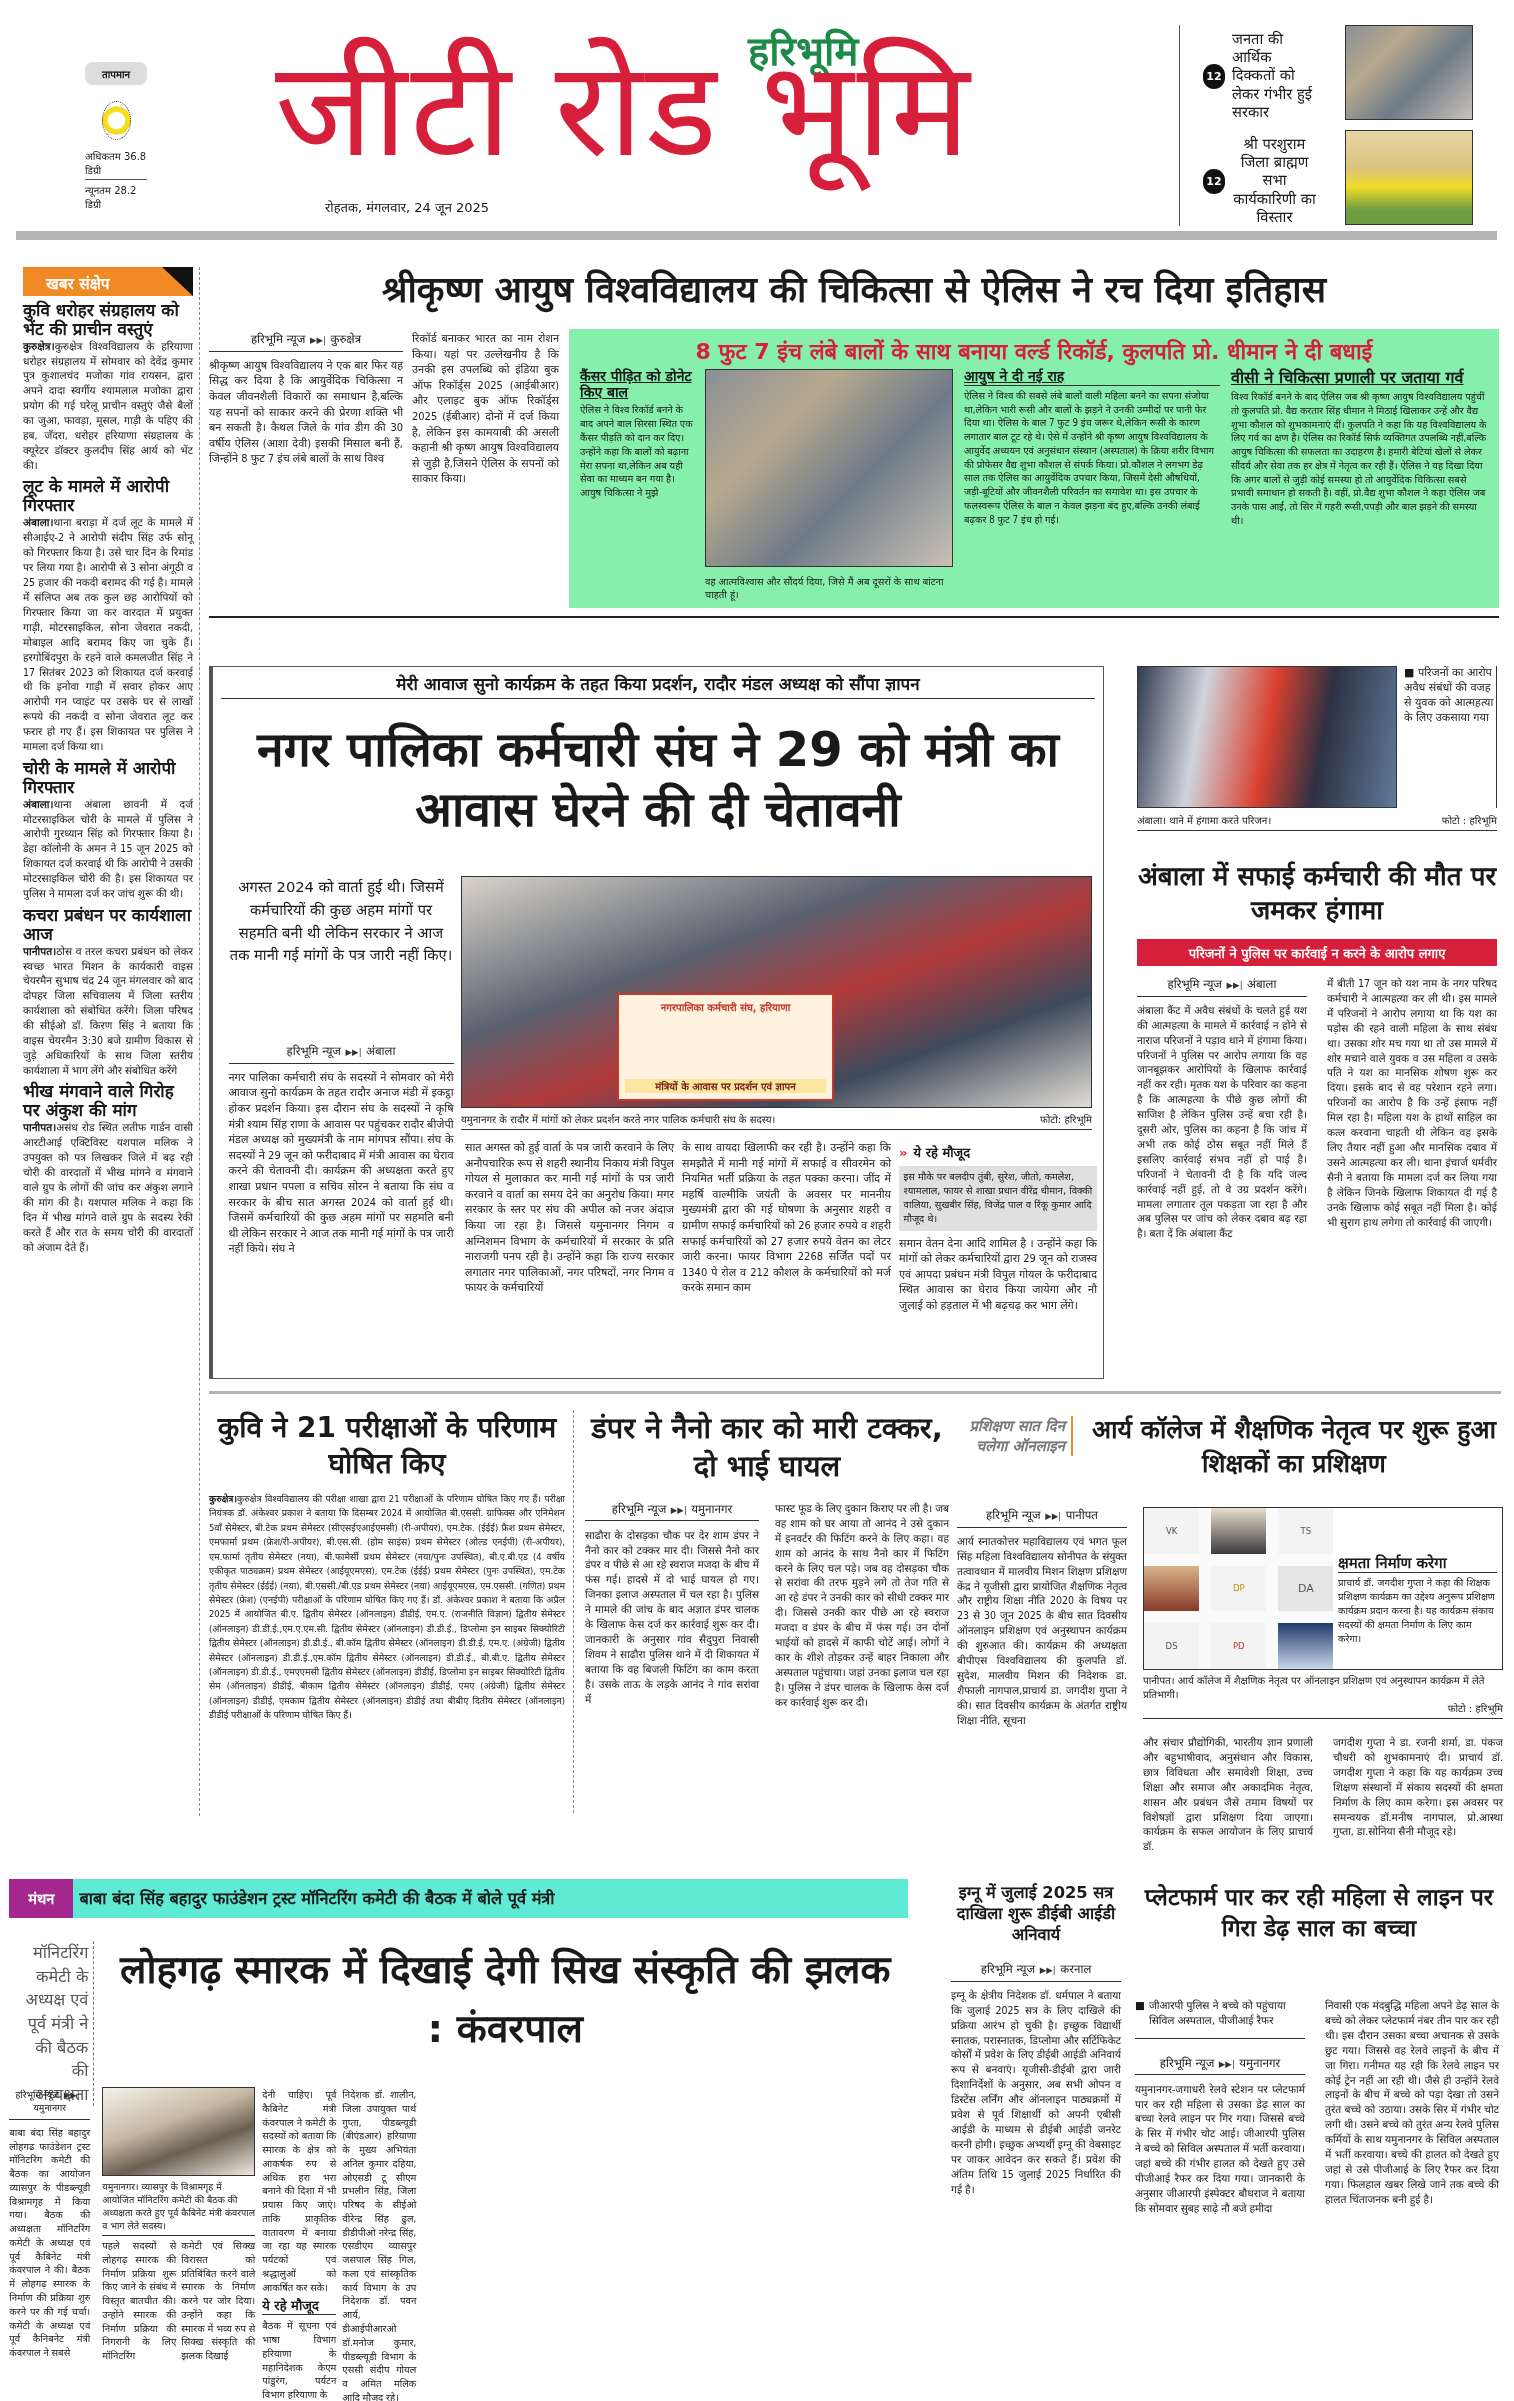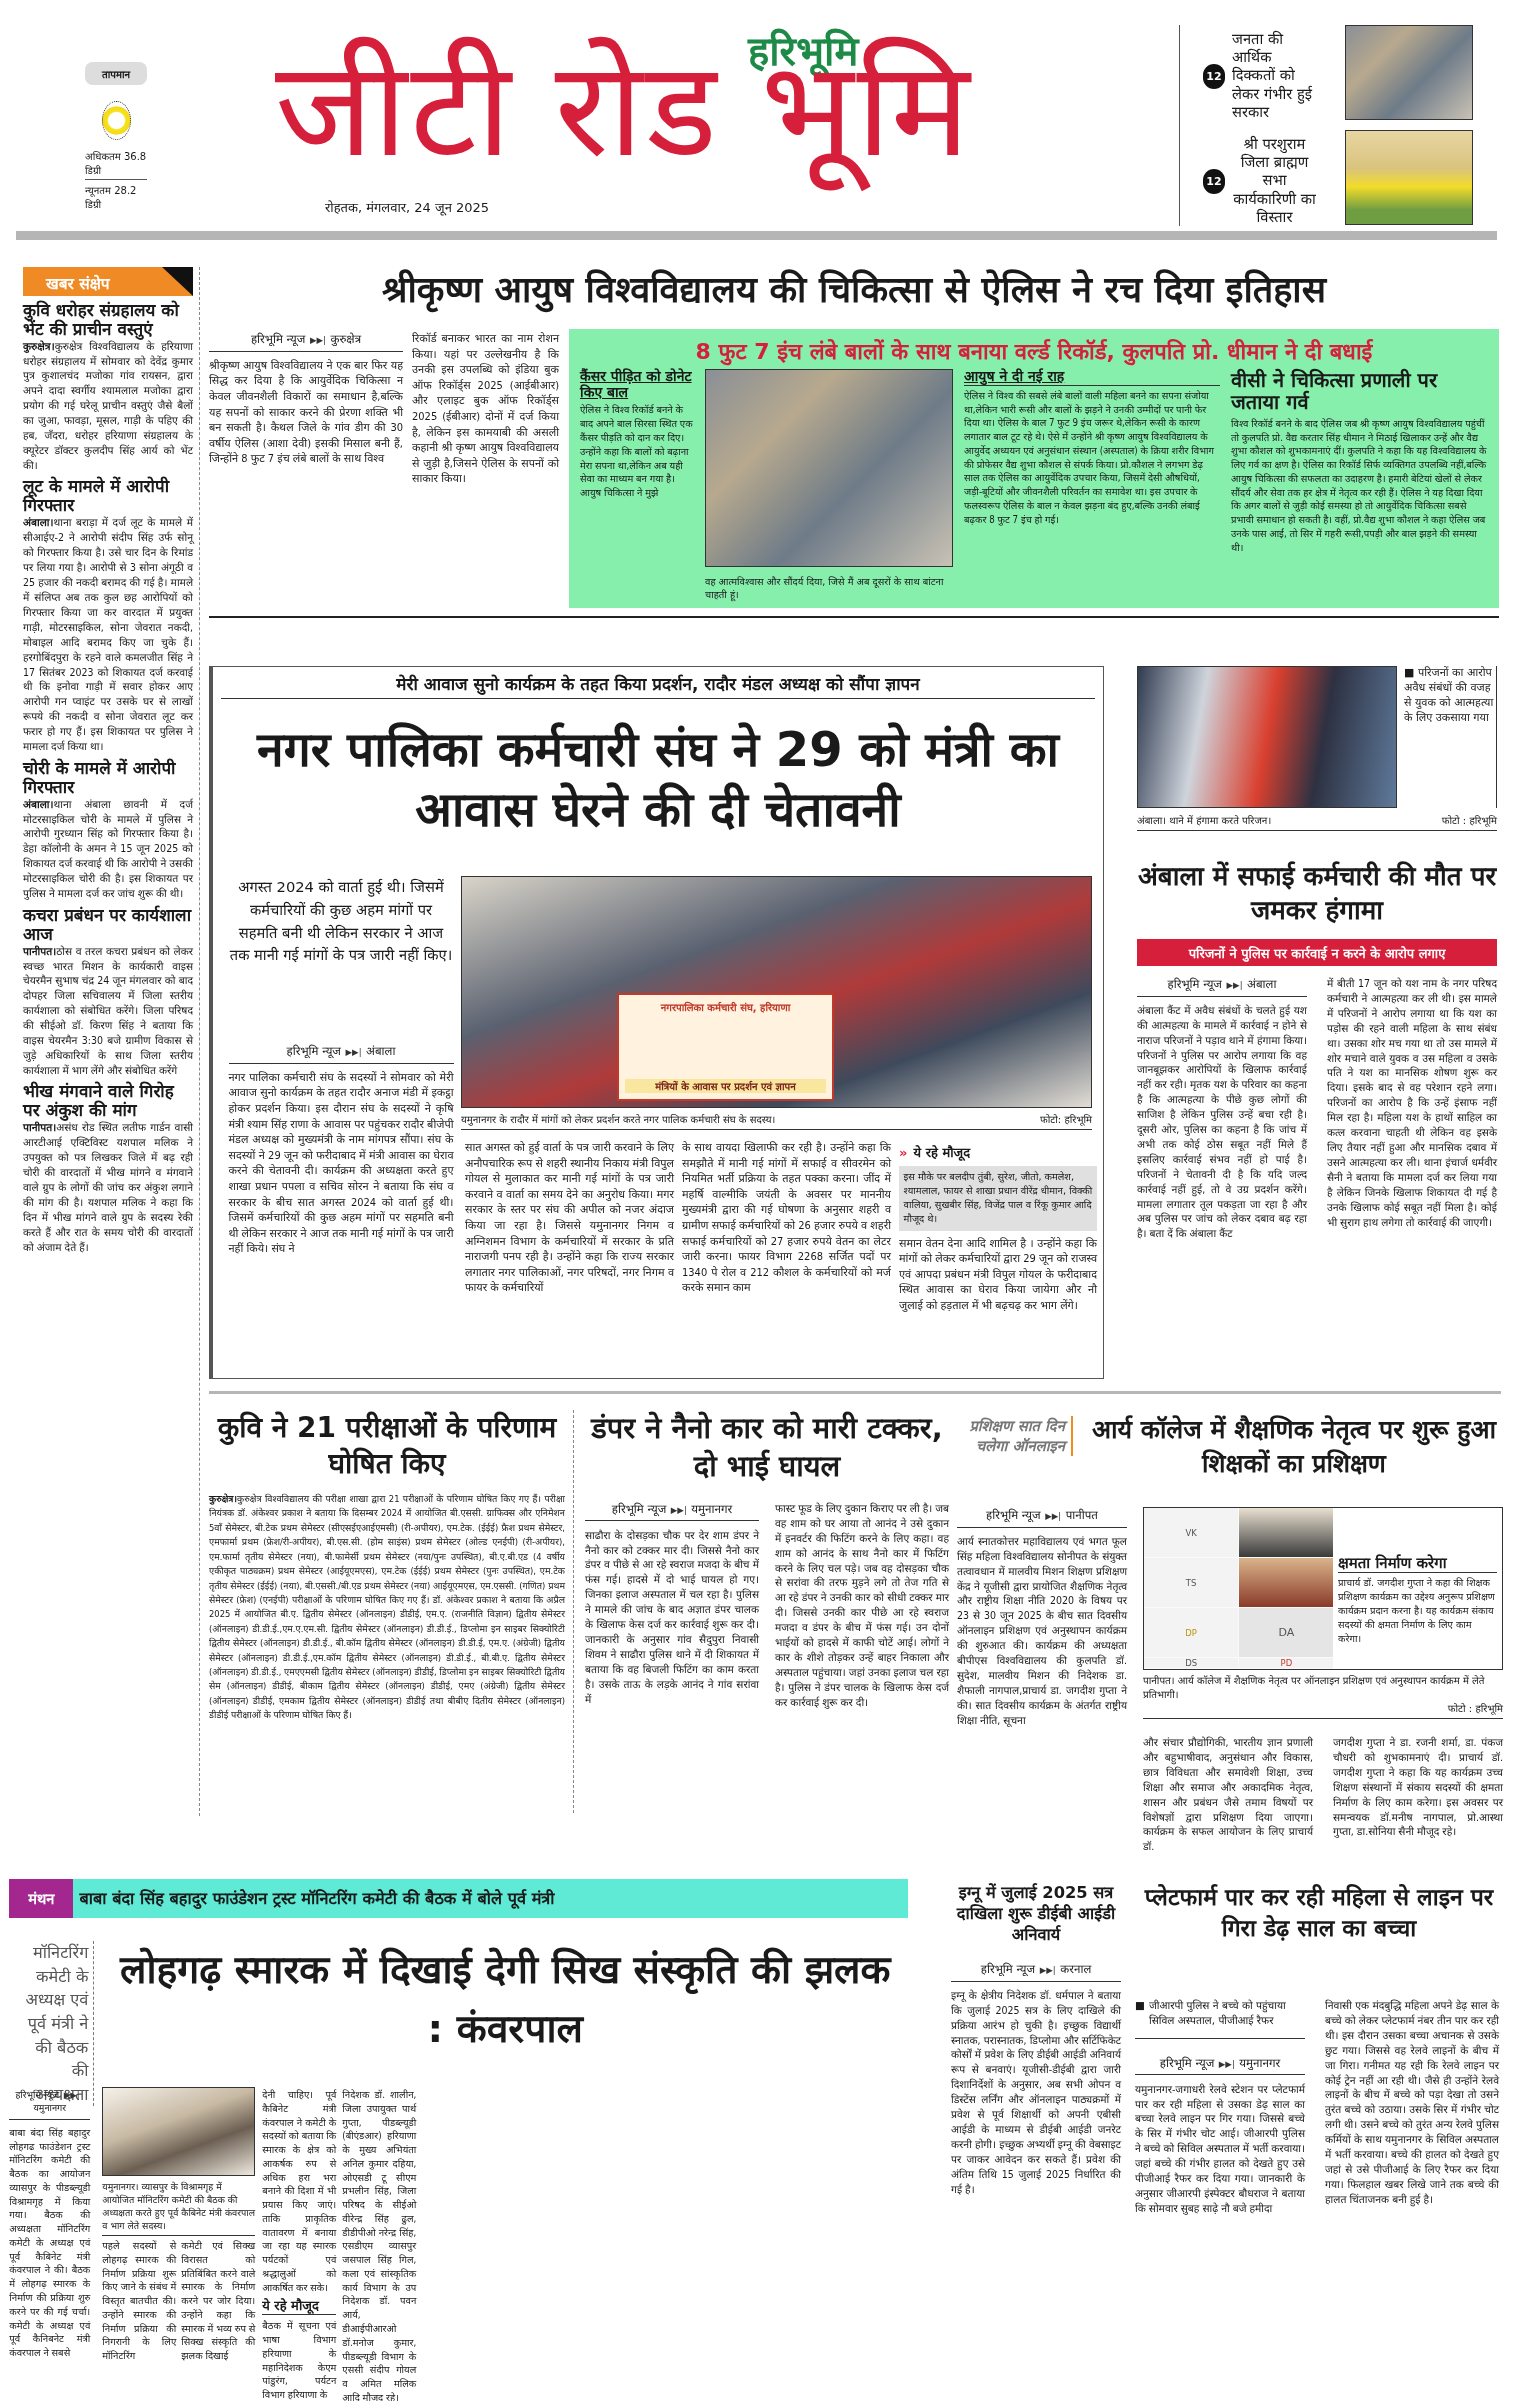--- a/index.html
+++ b/index.html
@@ -85,21 +85,21 @@
       <div class="hl" style="font-size:14px;text-decoration:underline;margin-bottom:3.1px;">कैंसर पीड़ित को डोनेट किए बाल</div>
       <div class="col" style="font-size:9.7px;text-align:left;">ऐलिस ने विश्व रिकॉर्ड बनने के बाद अपने बाल सिरसा स्थित एक कैंसर पीड़ति को दान कर दिए। उन्होंने कहा कि बालों को बढ़ाना मेरा सपना था,लेकिन अब यही सेवा का माध्यम बन गया है। आयुष चिकित्सा ने मुझे</div>
     </div>
     <div class="abs photo" style="left:136px;top:40px;width:248px;height:198px;"></div>
     <div class="abs" style="left:136px;top:246px;width:248px;font-size:9.7px;">वह आत्मविश्वास और सौंदर्य दिया, जिसे मैं अब दूसरों के साथ बांटना चाहती हूं।</div>
     <div class="abs" style="left:395px;top:40px;width:256px;">
       <div class="hl" style="font-size:14px;text-decoration:underline;border-bottom:1.5px solid #333;margin-bottom:3.1px;">आयुष ने दी नई राह</div>
       <div class="col" style="font-size:9.7px;text-align:left;">ऐलिस ने विश्व की सबसे लंबे बालों वाली महिला बनने का सपना संजोया था,लेकिन भारी रूसी और बालों के झड़ने ने उनकी उम्मीदों पर पानी फेर दिया था। ऐलिस के बाल 7 फुट 9 इंच जरूर थे,लेकिन रूसी के कारण लगातार बाल टूट रहे थे। ऐसे में उन्होंने श्री कृष्ण आयुष विश्वविद्यालय के आयुर्वेद अध्ययन एवं अनुसंधान संस्थान (अस्पताल) के क्रिया शरीर विभाग की प्रोफेसर वैद्य शुभा कौशल से संपर्क किया। प्रो.कौशल ने लगभग डेढ़ साल तक ऐलिस का आयुर्वेदिक उपचार किया, जिसमें देसी औषधियों, जड़ी-बूटियों और जीवनशैली परिवर्तन का समावेश था। इस उपचार के फलस्वरूप ऐलिस के बाल न केवल झड़ना बंद हुए,बल्कि उनकी लंबाई बढ़कर 8 फुट 7 इंच हो गई।</div>
     </div>
     <div class="abs" style="left:662px;top:40px;width:256px;">
-      <div class="hl" style="font-size:20px;margin-bottom:3.1px;">वीसी ने चिकित्सा प्रणाली पर जताया गर्व</div>
+      <div class="hl" style="font-size:16px;text-decoration:underline;margin-bottom:3.1px;">वीसी ने चिकित्सा प्रणाली पर जताया गर्व</div>
       <div class="col" style="font-size:9.7px;text-align:left;">विश्व रिकॉर्ड बनने के बाद ऐलिस जब श्री कृष्ण आयुष विश्वविद्यालय पहुंचीं तो कुलपति प्रो. वैद्य करतार सिंह धीमान ने मिठाई खिलाकर उन्हें और वैद्य शुभा कौशल को शुभकामनाएं दीं। कुलपति ने कहा कि यह विश्वविद्यालय के लिए गर्व का क्षण है। ऐलिस का रिकॉर्ड सिर्फ व्यक्तिगत उपलब्धि नहीं,बल्कि आयुष चिकित्सा की सफलता का उदाहरण है। हमारी बेटियां खेलों से लेकर सौंदर्य और सेवा तक हर क्षेत्र में नेतृत्व कर रही हैं। ऐलिस ने यह दिखा दिया कि अगर बालों से जुड़ी कोई समस्या हो तो आयुर्वेदिक चिकित्सा सबसे प्रभावी समाधान हो सकती है। वहीं, प्रो.वैद्य शुभा कौशल ने कहा ऐलिस जब उनके पास आईं, तो सिर में गहरी रूसी,पपड़ी और बाल झड़ने की समस्या थी।</div>
     </div>
   </div>
   <div class="abs hrule" style="left:0;top:349px;width:1290px;"></div>
 </div>
 
 <div class="abs" style="left:209px;top:666px;width:895px;height:713px;border:1.5px solid #555;border-left-width:4.6px;">
   <div style="font-size:17px;font-weight:bold;text-align:center;border-bottom:1.5px solid #333;margin:4.6px 7.7px;padding-bottom:3.1px;">मेरी आवाज सुनो कार्यक्रम के तहत किया प्रदर्शन, रादौर मंडल अध्यक्ष को सौंपा ज्ञापन</div>
   <div class="hl" style="font-size:48px;text-align:center;padding:15.5px 15.5px 7.7px;line-height:1.25;">नगर पालिका कर्मचारी संघ ने 29 को मंत्री का आवास घेरने की दी चेतावनी</div>
   <div class="abs" style="left:15.5px;top:209px;width:225px;font-size:14.7px;text-align:center;line-height:1.55;">अगस्त 2024 को वार्ता हुई थी। जिसमें कर्मचारियों की कुछ अहम मांगों पर सहमति बनी थी लेकिन सरकार ने आज तक मानी गई मांगों के पत्र जारी नहीं किए।</div>
@@ -164,21 +164,21 @@
 </div>
 
 <div class="abs" style="left:957px;top:1410px;width:546px;">
   <div style="position:absolute;left:0;top:6.2px;width:116px;font-size:14.7px;font-weight:bold;font-style:italic;color:#777;text-align:right;border-right:2.3px solid #f08a24;padding-right:6.2px;line-height:1.35;">प्रशिक्षण सात दिन चलेगा ऑनलाइन</div>
   <div class="hl" style="position:absolute;left:128px;top:3.1px;width:418px;font-size:25px;text-align:center;line-height:1.35;">आर्य कॉलेज में शैक्षणिक नेतृत्व पर शुरू हुआ शिक्षकों का प्रशिक्षण</div>
   <div style="position:absolute;left:0;top:97px;width:170px;">
     <div class="byline"><span>हरिभूमि न्यूज</span><span class="arr">▶▶|</span><span>पानीपत</span></div>
     <div class="col" style="font-size:10.5px;">आर्य स्नातकोत्तर महाविद्यालय एवं भगत फूल सिंह महिला विश्वविद्यालय सोनीपत के संयुक्त तत्वावधान में मालवीय मिशन शिक्षण प्रशिक्षण केंद्र ने यूजीसी द्वारा प्रायोजित शैक्षणिक नेतृत्व और राष्ट्रीय शिक्षा नीति 2020 के विषय पर 23 से 30 जून 2025 के बीच सात दिवसीय ऑनलाइन प्रशिक्षण एवं अनुस्थापन कार्यक्रम की शुरुआत की। कार्यक्रम की अध्यक्षता बीपीएस विश्वविद्यालय की कुलपति डॉ. सुदेश, मालवीय मिशन की निदेशक डा. शैफाली नागपाल,प्राचार्य डा. जगदीश गुप्ता ने की। सात दिवसीय कार्यक्रम के अंतर्गत राष्ट्रीय शिक्षा नीति, सूचना</div>
   </div>
   <div style="position:absolute;left:186px;top:97px;width:360px;height:163px;border:0.8px solid #333;display:flex;">
-    <div style="width:190px;height:161px;display:grid;grid-template-columns:repeat(2,1fr);grid-template-rows:repeat(3,1fr);gap:1px;background:#fafafa;">
+    <div style="width:190px;height:161px;display:grid;grid-template-columns:repeat(3,1fr);grid-template-rows:repeat(3,1fr);gap:12px;background:#fafafa;">
       <div class="tile" style="font-size:8.5px;color:#555;display:flex;align-items:center;justify-content:center;background:#f3f3f3;">VK</div>
       <div class="tile" style="background:linear-gradient(#e8e0d0,#3a3a3a);"></div>
       <div class="tile" style="font-size:8.5px;color:#555;display:flex;align-items:center;justify-content:center;background:#f3f3f3;">TS</div>
       <div class="tile" style="background:linear-gradient(#d9b48a,#8a3a2a);"></div>
       <div class="tile" style="font-size:8.5px;color:#b7950b;display:flex;align-items:center;justify-content:center;background:#f3f3f3;">DP</div>
       <div class="tile" style="font-size:11px;color:#555;display:flex;align-items:center;justify-content:center;background:#e5e5e5;">DA</div>
       <div class="tile" style="font-size:8.5px;color:#555;display:flex;align-items:center;justify-content:center;background:#f3f3f3;">DS</div>
       <div class="tile" style="font-size:8.5px;color:#c0392b;display:flex;align-items:center;justify-content:center;background:#f3f3f3;">PD</div>
       <div class="tile" style="background:linear-gradient(#1f3a6b,#c9d6ea);"></div>
     </div>

